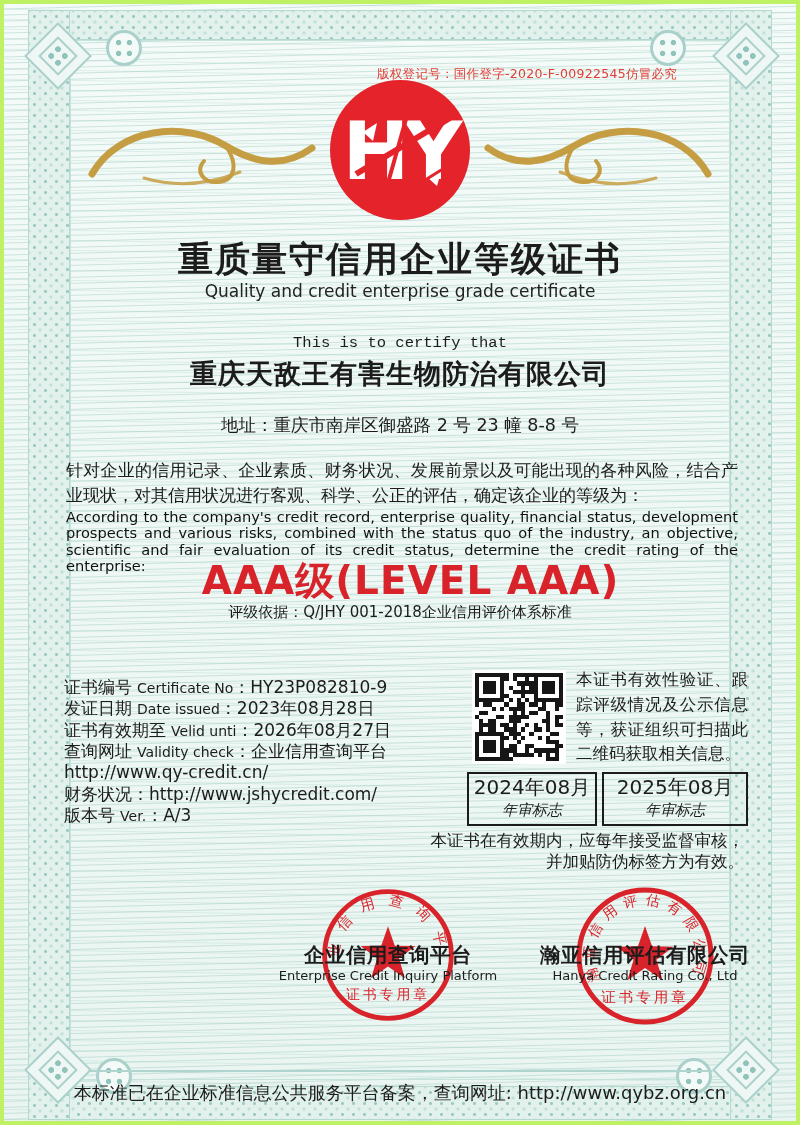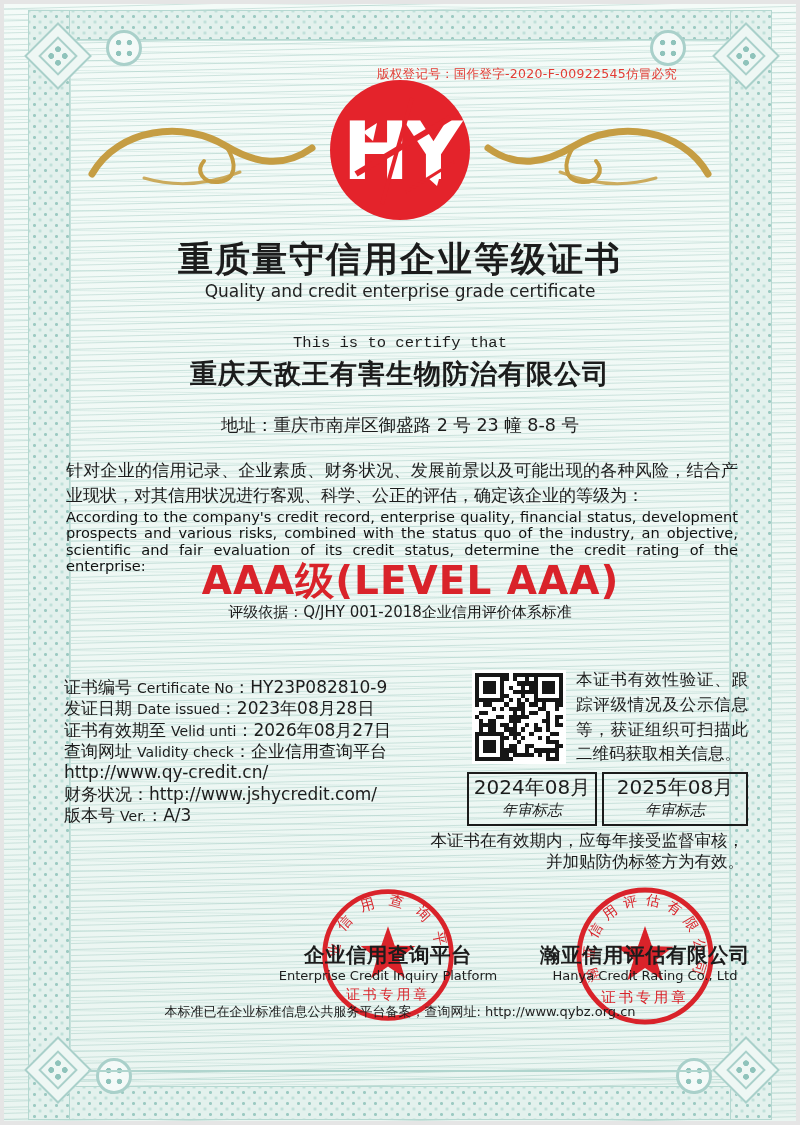--- a/index.html
+++ b/index.html
@@ -1,17 +1,17 @@
 <!DOCTYPE html>
 <html><head>
 <meta charset="utf-8">
 <style>
   html,body{margin:0;padding:0;}
   body{font-family:"DejaVu Sans","Liberation Sans",sans-serif;color:#1c1c1c;background:#ffffff;}
-  .page{position:relative;width:800px;height:1125px;background:#e5e5e5;overflow:hidden;}
+  .page{position:relative;width:800px;height:1125px;background:#bef264;overflow:hidden;}
 
   
   .bg{position:absolute;inset:4px;
       background:
         repeating-linear-gradient(178.5deg, rgba(140,190,180,0) 0 4px, rgba(140,190,180,.38) 5px, rgba(140,190,180,0) 6px),
         repeating-linear-gradient(181deg, rgba(160,205,195,0) 0 8px, rgba(160,205,195,.28) 9px, rgba(160,205,195,0) 10px),
         linear-gradient(#f4fbf8,#eaf5f1);}
 
   
   .band{position:absolute;background-color:#e3f1ed;border:1px solid #b5d8d1;
@@ -77,21 +77,21 @@
   .ybox1{left:467px;width:126px;}
   .ybox2{left:602px;width:142px;}
   .annual-note{top:831px;right:56px;text-align:right;font-size:16.5px;line-height:20.5px;}
 
   .seal{pointer-events:none;}
   .issuer-zh{top:941px;font-size:20.5px;font-weight:600;letter-spacing:.5px;z-index:5;}
   .issuer-en{top:968px;font-size:13px;z-index:5;}
   .iss-left{left:268px;width:240px;text-align:center;}
   .iss-right{left:525px;width:240px;text-align:center;}
 
-  .footer-text{top:1003px;font-size:13px;}
+  .footer-text{top:1081px;font-size:18px;}
 </style>
 </head>
 <body>
 
 <div class="page">
 
   <div class="bg"></div>
   <div class="band band-top"></div>
   <div class="band band-bottom"></div>
   <div class="band band-left"></div>

